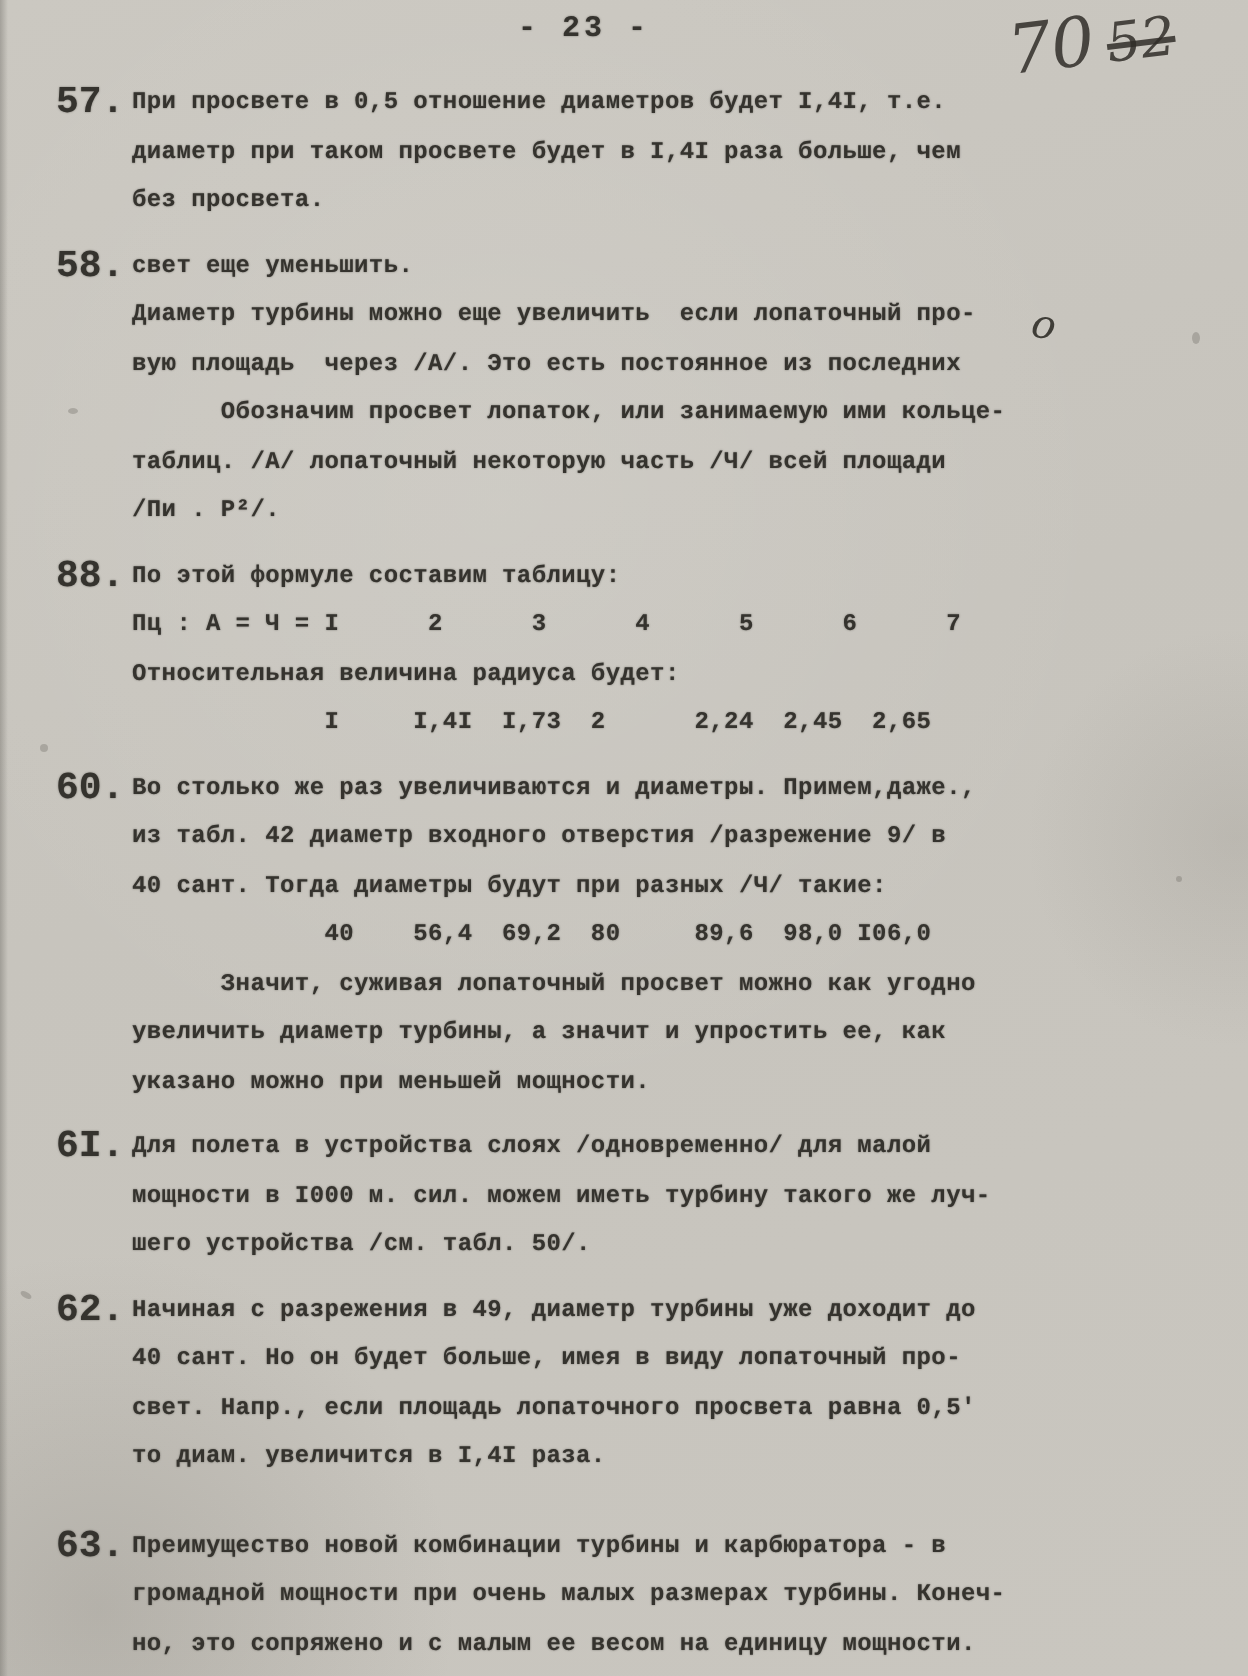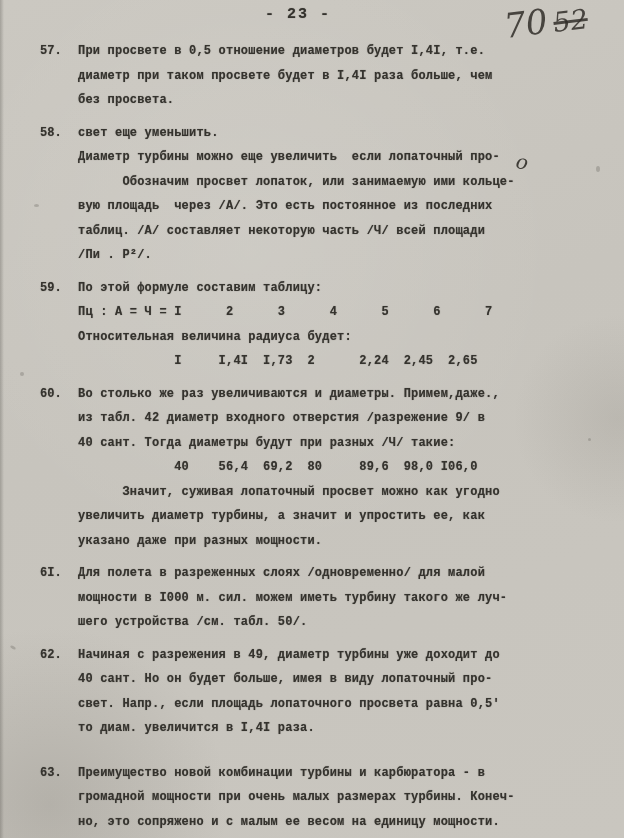--- a/index.html
+++ b/index.html
@@ -8,21 +8,21 @@
     width: 624px;
     height: 838px;
     overflow: hidden;
     font-family: "Liberation Mono", "DejaVu Sans Mono", monospace;
   }
   main.page {
     position: relative;
     width: 624px;
     height: 838px;
     box-sizing: border-box;
-    padding: 6px 8px 0 40px;
+    padding: 6px 8px 0 28px;
     color: #35332e;
     background:
       radial-gradient(circle at 8% 96%, rgba(120,116,108,0.25), rgba(120,116,108,0) 18%),
       radial-gradient(circle at 99% 50%, rgba(130,126,118,0.18), rgba(130,126,118,0) 14%),
       radial-gradient(circle at 40% 30%, rgba(255,255,252,0.10), rgba(255,255,252,0) 45%),
       linear-gradient(160deg, #cbc8c1 0%, #c7c4bd 45%, #c9c6bf 100%);
   }
   
   main.page::before {
     content: "";
@@ -67,21 +67,21 @@
     text-decoration-thickness: 3px;
   }
   .paragraphs { position: relative; }
   .para {
     display: flex;
     margin-bottom: 8px;
   }
   .para:last-child { margin-top: 20px; }
   .para-num {
     flex: 0 0 38px;
-    font-size: 12px;
+    font-size: 19px;
     font-weight: bold;
     line-height: 24.5px;
     text-shadow: 0 0 1px rgba(45,43,38,0.55);
   }
   .para-body {
     flex: 1;
     min-width: 0;
   }
   .line {
     font-size: 12px;
@@ -132,51 +132,51 @@
           <div class="line">При просвете в 0,5 отношение диаметров будет I,4I, т.е.</div>
           <div class="line">диаметр при таком просвете будет в I,4I раза больше, чем</div>
           <div class="line">без просвета.</div>
         </div>
       </div>
       <div class="para">
         <div class="para-num">58.</div>
         <div class="para-body">
           <div class="line">свет еще уменьшить.</div>
           <div class="line">Диаметр турбины можно еще увеличить  если лопаточный про-</div>
+          <div class="line">вую площадь  через /А/. Это есть постоянное из последних</div>
           <div class="line">      Обозначим просвет лопаток, или занимаемую ими кольце-</div>
-          <div class="line">вую площадь  через /А/. Это есть постоянное из последних</div>
-          <div class="line">таблиц. /А/ составляет некоторую часть /Ч/ всей площади</div>
+          <div class="line">таблиц. /А/ лопаточный некоторую часть /Ч/ всей площади</div>
           <div class="line">/Пи . Р²/.</div>
         </div>
       </div>
       <div class="para">
-        <div class="para-num">59.</div>
+        <div class="para-num">88.</div>
         <div class="para-body">
           <div class="line">По этой формуле составим таблицу:</div>
           <div class="line">Пц : А = Ч = I      2      3      4      5      6      7</div>
           <div class="line">Относительная величина радиуса будет:</div>
           <div class="line">             I     I,4I  I,73  2      2,24  2,45  2,65</div>
         </div>
       </div>
       <div class="para">
         <div class="para-num">60.</div>
         <div class="para-body">
           <div class="line">Во столько же раз увеличиваются и диаметры. Примем,даже.,</div>
           <div class="line">из табл. 42 диаметр входного отверстия /разрежение 9/ в</div>
           <div class="line">40 сант. Тогда диаметры будут при разных /Ч/ такие:</div>
           <div class="line">             40    56,4  69,2  80     89,6  98,0 I06,0</div>
           <div class="line">      Значит, суживая лопаточный просвет можно как угодно</div>
           <div class="line">увеличить диаметр турбины, а значит и упростить ее, как</div>
-          <div class="line">указано даже при разных мощности.</div>
+          <div class="line">указано можно при меньшей мощности.</div>
         </div>
       </div>
       <div class="para">
         <div class="para-num">6I.</div>
         <div class="para-body">
-          <div class="line">Для полета в разреженных слоях /одновременно/ для малой</div>
+          <div class="line">Для полета в устройства слоях /одновременно/ для малой</div>
           <div class="line">мощности в I000 м. сил. можем иметь турбину такого же луч-</div>
           <div class="line">шего устройства /см. табл. 50/.</div>
         </div>
       </div>
       <div class="para">
         <div class="para-num">62.</div>
         <div class="para-body">
           <div class="line">Начиная с разрежения в 49, диаметр турбины уже доходит до</div>
           <div class="line">40 сант. Но он будет больше, имея в виду лопаточный про-</div>
           <div class="line">свет. Напр., если площадь лопаточного просвета равна 0,5'</div>

